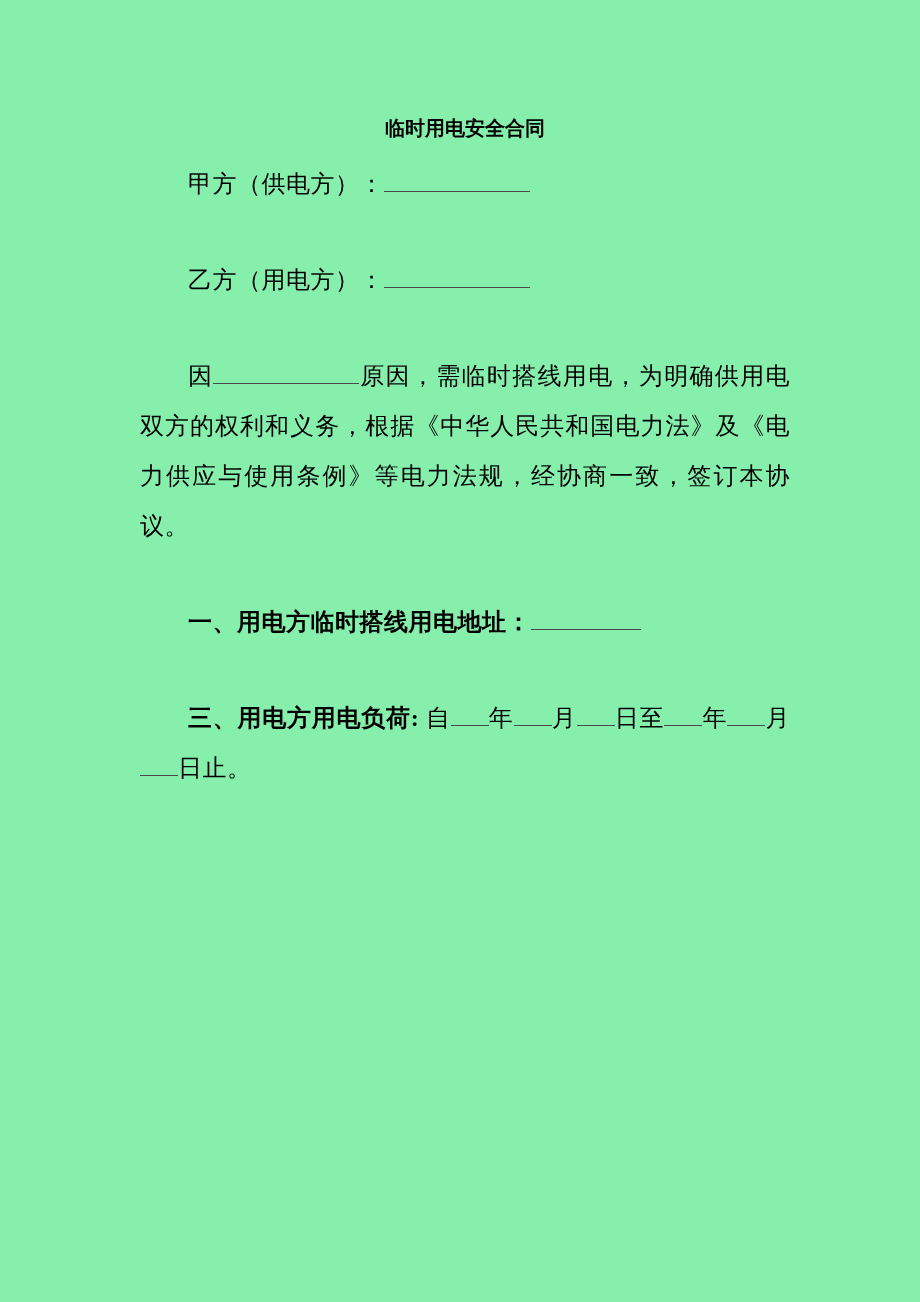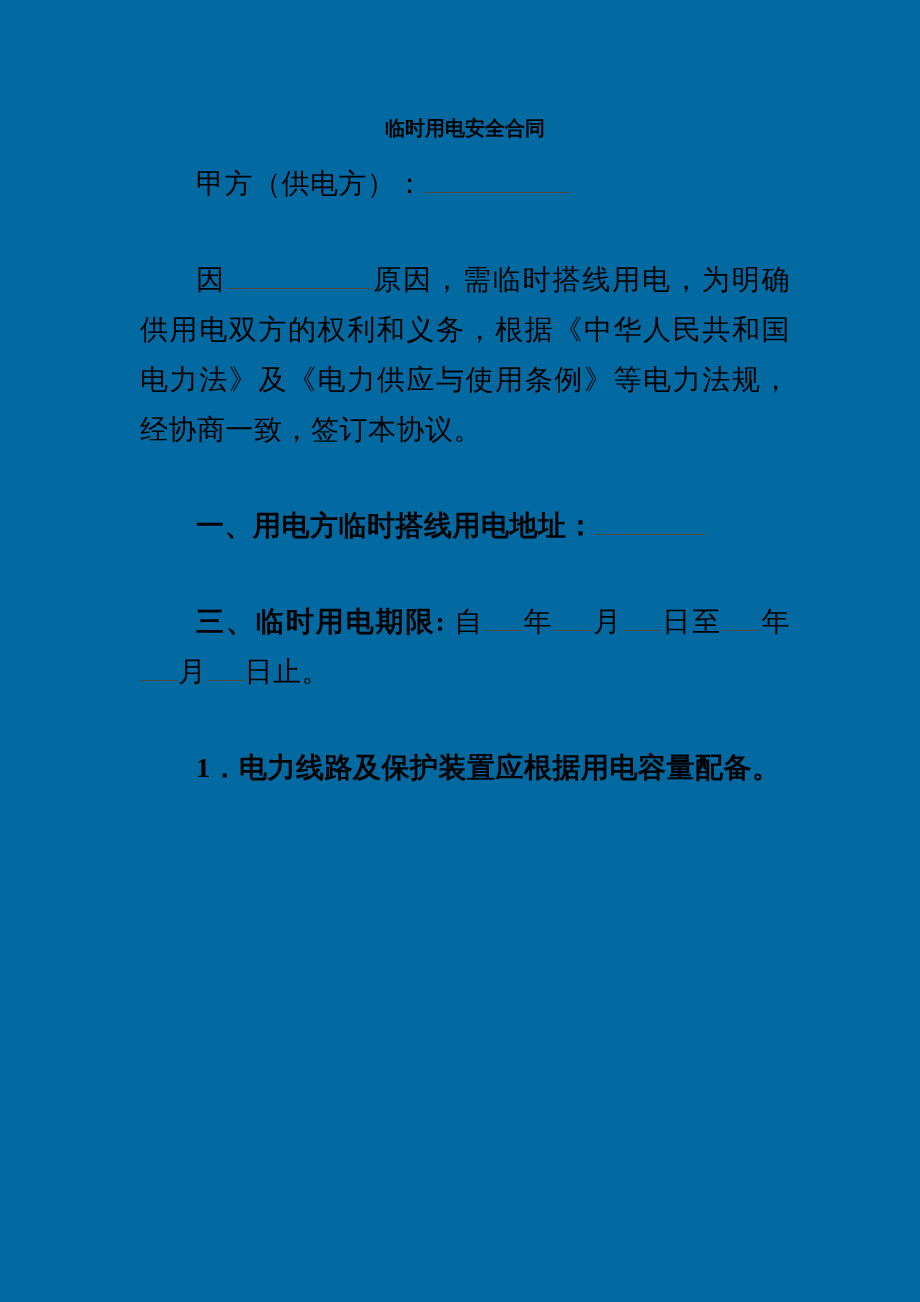--- a/index.html
+++ b/index.html
@@ -8,33 +8,33 @@
     width: 920px;
     height: 1302px;
     margin: 0 auto;
     font-family: "Liberation Serif", "DejaVu Serif", serif;
     color: #000000;
     overflow: hidden;
   }
   .page {
     width: 920px;
     height: 1302px;
-    background: #0369a1;
+    background: #86efac;
     padding: 103px 130px 0 140px;
   }
   .content { width: 650px; }
   .title {
     font-size: 20px;
     line-height: 50px;
     font-weight: bold;
     text-align: center;
     margin-bottom: 6px;
   }
   p.para {
-    font-size: 28px;
+    font-size: 24px;
     line-height: 50px;
     text-align: justify;
     text-indent: 2em;
     margin-bottom: 46px;
     letter-spacing: 0.5px;
   }
   .bold { font-weight: bold; }
   .blank {
     display: inline-block;
     height: 17px;
@@ -49,26 +49,26 @@
 </head>
 <body>
 
 <div class="page">
   <div class="content">
 
     <div class="title">临时用电安全合同</div>
 
     <p class="para"><span>甲方（供电方）：</span><span class="blank blank-lg"></span></p>
 
+    <p class="para"><span>乙方（用电方）：</span><span class="blank blank-lg"></span></p>
 
     <p class="para"><span>因</span><span class="blank blank-lg"></span><span>原因，需临时搭线用电，为明确供用电双方的权利和义务，根据《中华人民共和国电力法》及《电力供应与使用条例》等电力法规，经协商一致，签订本协议。</span></p>
 
     <p class="para bold"><span>一、用电方临时搭线用电地址：</span><span class="blank blank-md"></span></p>
 
 
-    <p class="para"><span class="bold">三、临时用电期限:</span><span> 自</span><span class="blank blank-sm"></span><span>年</span><span class="blank blank-sm"></span><span>月</span><span class="blank blank-sm"></span><span>日至</span><span class="blank blank-sm"></span><span>年</span><span class="blank blank-sm"></span><span>月</span><span class="blank blank-sm"></span><span>日止。</span></p>
+    <p class="para"><span class="bold">三、用电方用电负荷:</span><span> 自</span><span class="blank blank-sm"></span><span>年</span><span class="blank blank-sm"></span><span>月</span><span class="blank blank-sm"></span><span>日至</span><span class="blank blank-sm"></span><span>年</span><span class="blank blank-sm"></span><span>月</span><span class="blank blank-sm"></span><span>日止。</span></p>
 
 
-    <p class="para bold"><span>1．电力线路及保护装置应根据用电容量配备。</span></p>
 
 
   </div>
 </div>
 
 </body></html>

